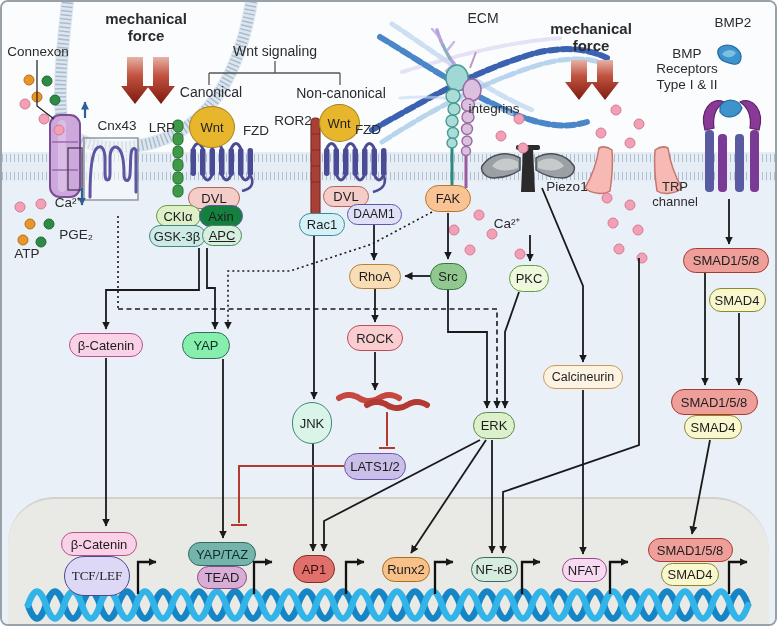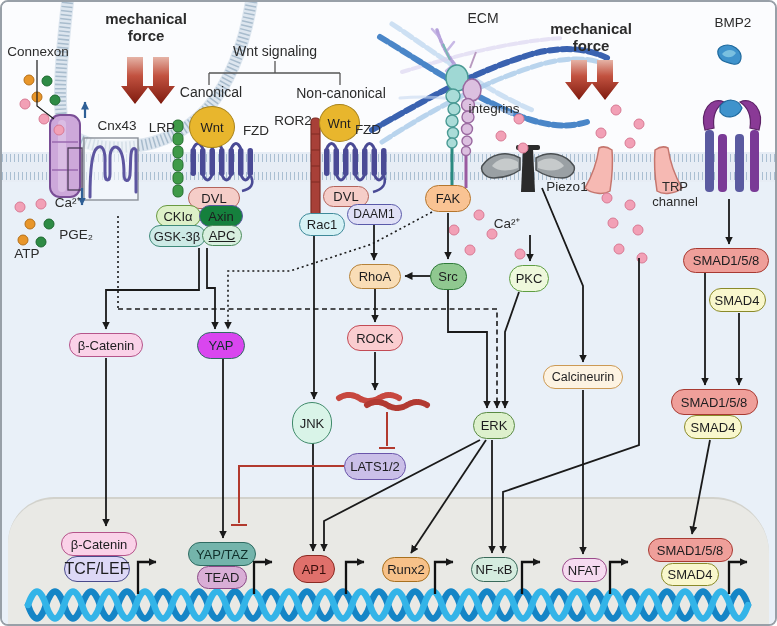--- a/index.html
+++ b/index.html
@@ -287,31 +287,31 @@
       <div class="node" style="left: 200px; top: 222.5px; width: 40px; height: 21px; background: rgb(216, 239, 223); border-color: rgb(74, 138, 90); font-size: 13px; color: rgb(29, 29, 31); text-decoration: underline;">APC</div>
       <div class="node" style="left: 321px; top: 183.5px; width: 46px; height: 21px; background: rgb(245, 205, 200); border-color: rgb(180, 99, 90); font-size: 13px; color: rgb(29, 29, 31);">DVL</div>
       <div class="node" style="left: 344.5px; top: 201.5px; width: 55px; height: 21px; background: rgb(224, 224, 246); border-color: rgb(90, 90, 170); font-size: 12px; color: rgb(29, 29, 31);">DAAM1</div>
       <div class="node" style="left: 297px; top: 210.5px; width: 46px; height: 23px; background: rgb(214, 241, 245); border-color: rgb(63, 138, 154); font-size: 13px; color: rgb(29, 29, 31);">Rac1</div>
       <div class="node" style="left: 423px; top: 182.5px; width: 46px; height: 27px; background: rgb(249, 195, 147); border-color: rgb(181, 118, 46); font-size: 13px; color: rgb(29, 29, 31);">FAK</div>
       <div class="node" style="left: 427.5px; top: 260.5px; width: 37px; height: 27px; background: rgb(144, 200, 144); border-color: rgb(47, 122, 58); font-size: 13px; color: rgb(29, 29, 31);">Src</div>
       <div class="node" style="left: 347px; top: 261.5px; width: 52px; height: 25px; background: rgb(249, 221, 182); border-color: rgb(181, 130, 58); font-size: 13px; color: rgb(29, 29, 31);">RhoA</div>
       <div class="node" style="left: 507px; top: 262.5px; width: 40px; height: 27px; background: rgb(238, 248, 220); border-color: rgb(95, 158, 66); font-size: 13px; color: rgb(29, 29, 31);">PKC</div>
       <div class="node" style="left: 345px; top: 323px; width: 56px; height: 26px; background: rgb(250, 205, 208); border-color: rgb(194, 74, 85); font-size: 13px; color: rgb(29, 29, 31);">ROCK</div>
       <div class="node" style="left: 67px; top: 331px; width: 74px; height: 24px; background: rgb(250, 210, 232); border-color: rgb(181, 84, 138); font-size: 13px; color: rgb(29, 29, 31);">β-Catenin</div>
-      <div class="node" style="left: 195px; top: 329.5px; width: 48px; height: 27px; background: #d946ef; border-color: rgb(47, 107, 98); font-size: 13px; color: rgb(15, 47, 42);">YAP</div>
+      <div class="node" style="left: 180px; top: 329.5px; width: 48px; height: 27px; background: #86efac; border-color: rgb(47, 107, 98); font-size: 13px; color: rgb(15, 47, 42);">YAP</div>
       <div class="node" style="left: 290px; top: 400px; width: 40px; height: 42px; background: rgb(217, 244, 232); border-color: rgb(63, 138, 106); font-size: 13px; color: rgb(29, 29, 31);">JNK</div>
       <div class="node" style="left: 471px; top: 409.5px; width: 42px; height: 27px; background: rgb(221, 240, 204); border-color: rgb(90, 138, 68); font-size: 13px; color: rgb(29, 29, 31);">ERK</div>
       <div class="node" style="left: 342px; top: 450.5px; width: 62px; height: 27px; background: rgb(202, 191, 232); border-color: rgb(106, 85, 170); font-size: 13px; color: rgb(29, 29, 31);">LATS1/2</div>
       <div class="node" style="left: 541px; top: 363px; width: 80px; height: 24px; background: rgb(253, 243, 226); border-color: rgb(204, 154, 85); font-size: 12.5px; color: rgb(29, 29, 31);">Calcineurin</div>
       <div class="node" style="left: 681px; top: 245.5px; width: 86px; height: 25px; background: rgb(239, 159, 154); border-color: rgb(168, 58, 50); font-size: 13px; color: rgb(29, 29, 31);">SMAD1/5/8</div>
       <div class="node" style="left: 706.5px; top: 286px; width: 57px; height: 24px; background: rgb(249, 247, 205); border-color: rgb(138, 138, 42); font-size: 13px; color: rgb(29, 29, 31);">SMAD4</div>
       <div class="node" style="left: 668.5px; top: 387px; width: 87px; height: 26px; background: rgb(239, 159, 154); border-color: rgb(168, 58, 50); font-size: 13px; color: rgb(29, 29, 31);">SMAD1/5/8</div>
       <div class="node" style="left: 682px; top: 413px; width: 58px; height: 24px; background: rgb(249, 247, 205); border-color: rgb(138, 138, 42); font-size: 13px; color: rgb(29, 29, 31);">SMAD4</div>
       <div class="node" style="left: 59px; top: 530px; width: 76px; height: 24px; background: rgb(250, 210, 232); border-color: rgb(181, 84, 138); font-size: 13px; color: rgb(29, 29, 31);">β-Catenin</div>
-      <div class="node" style="left: 62px; top: 554px; width: 66px; height: 26px; background: rgb(221, 216, 246); border-color: rgb(74, 74, 138); font-size: 16px; color: rgb(29, 29, 31);">TCF/LEF</div>
+      <div class="node" style="left: 62px; top: 554px; width: 66px; height: 40px; background: rgb(221, 216, 246); border-color: rgb(74, 74, 138); font-size: 13px; color: rgb(29, 29, 31); font-family: Liberation Serif, serif;">TCF/LEF</div>
       <div class="node" style="left: 186px; top: 540px; width: 68px; height: 24px; background: rgb(116, 180, 171); border-color: rgb(47, 107, 98); font-size: 13px; color: rgb(15, 47, 42);">YAP/TAZ</div>
       <div class="node" style="left: 195px; top: 563.5px; width: 50px; height: 23px; background: rgb(217, 174, 214); border-color: rgb(138, 74, 134); font-size: 13px; color: rgb(29, 29, 31);">TEAD</div>
       <div class="node" style="left: 291px; top: 553px; width: 42px; height: 28px; background: rgb(224, 112, 107); border-color: rgb(138, 42, 34); font-size: 13px; color: rgb(58, 15, 12);">AP1</div>
       <div class="node" style="left: 380px; top: 554.5px; width: 48px; height: 25px; background: rgb(247, 193, 137); border-color: rgb(168, 112, 30); font-size: 13px; color: rgb(29, 29, 31);">Runx2</div>
       <div class="node" style="left: 468.5px; top: 554.5px; width: 47px; height: 25px; background: rgb(213, 236, 223); border-color: rgb(58, 106, 90); font-size: 13px; color: rgb(29, 29, 31);">NF-κB</div>
       <div class="node" style="left: 559.5px; top: 556px; width: 45px; height: 24px; background: rgb(246, 219, 240); border-color: rgb(154, 74, 138); font-size: 13px; color: rgb(29, 29, 31);">NFAT</div>
       <div class="node" style="left: 645.5px; top: 536px; width: 85px; height: 24px; background: rgb(239, 159, 154); border-color: rgb(168, 58, 50); font-size: 13px; color: rgb(29, 29, 31);">SMAD1/5/8</div>
       <div class="node" style="left: 659px; top: 560.5px; width: 58px; height: 23px; background: rgb(249, 247, 205); border-color: rgb(138, 138, 42); font-size: 13px; color: rgb(29, 29, 31);">SMAD4</div>
     </div>
   <div id="labels">
@@ -331,14 +331,17 @@
       <div class="flabel" style="left: 254px; top: 121px; font-size: 13.5px; font-weight: 400;">FZD</div>
       <div class="flabel" style="left: 291px; top: 111px; font-size: 13.5px; font-weight: 400;">ROR2</div>
       <div class="flabel" style="left: 366px; top: 120px; font-size: 13.5px; font-weight: 400;">FZD</div>
       <div class="flabel" style="left: 481px; top: 9px; font-size: 14px; font-weight: 400;">ECM</div>
       <div class="flabel" style="left: 492px; top: 99px; font-size: 13.5px; font-weight: 400;">integrins</div>
       <div class="flabel" style="left: 565px; top: 177px; font-size: 13.5px; font-weight: 400;">Piezo1</div>
       <div class="flabel" style="left: 505px; top: 214px; font-size: 13.5px; font-weight: 400;">Ca²⁺</div>
       <div class="flabel" style="left: 673px; top: 178px; font-size: 13px; font-weight: 400;">TRP
 channel</div>
       <div class="flabel" style="left: 731px; top: 13px; font-size: 13.5px; font-weight: 400;">BMP2</div>
+      <div class="flabel" style="left: 685px; top: 44px; font-size: 13.5px; font-weight: 400;">BMP
+Receptors
+Type I &amp; II</div>
     </div>
 </div>
 
 </body></html>

